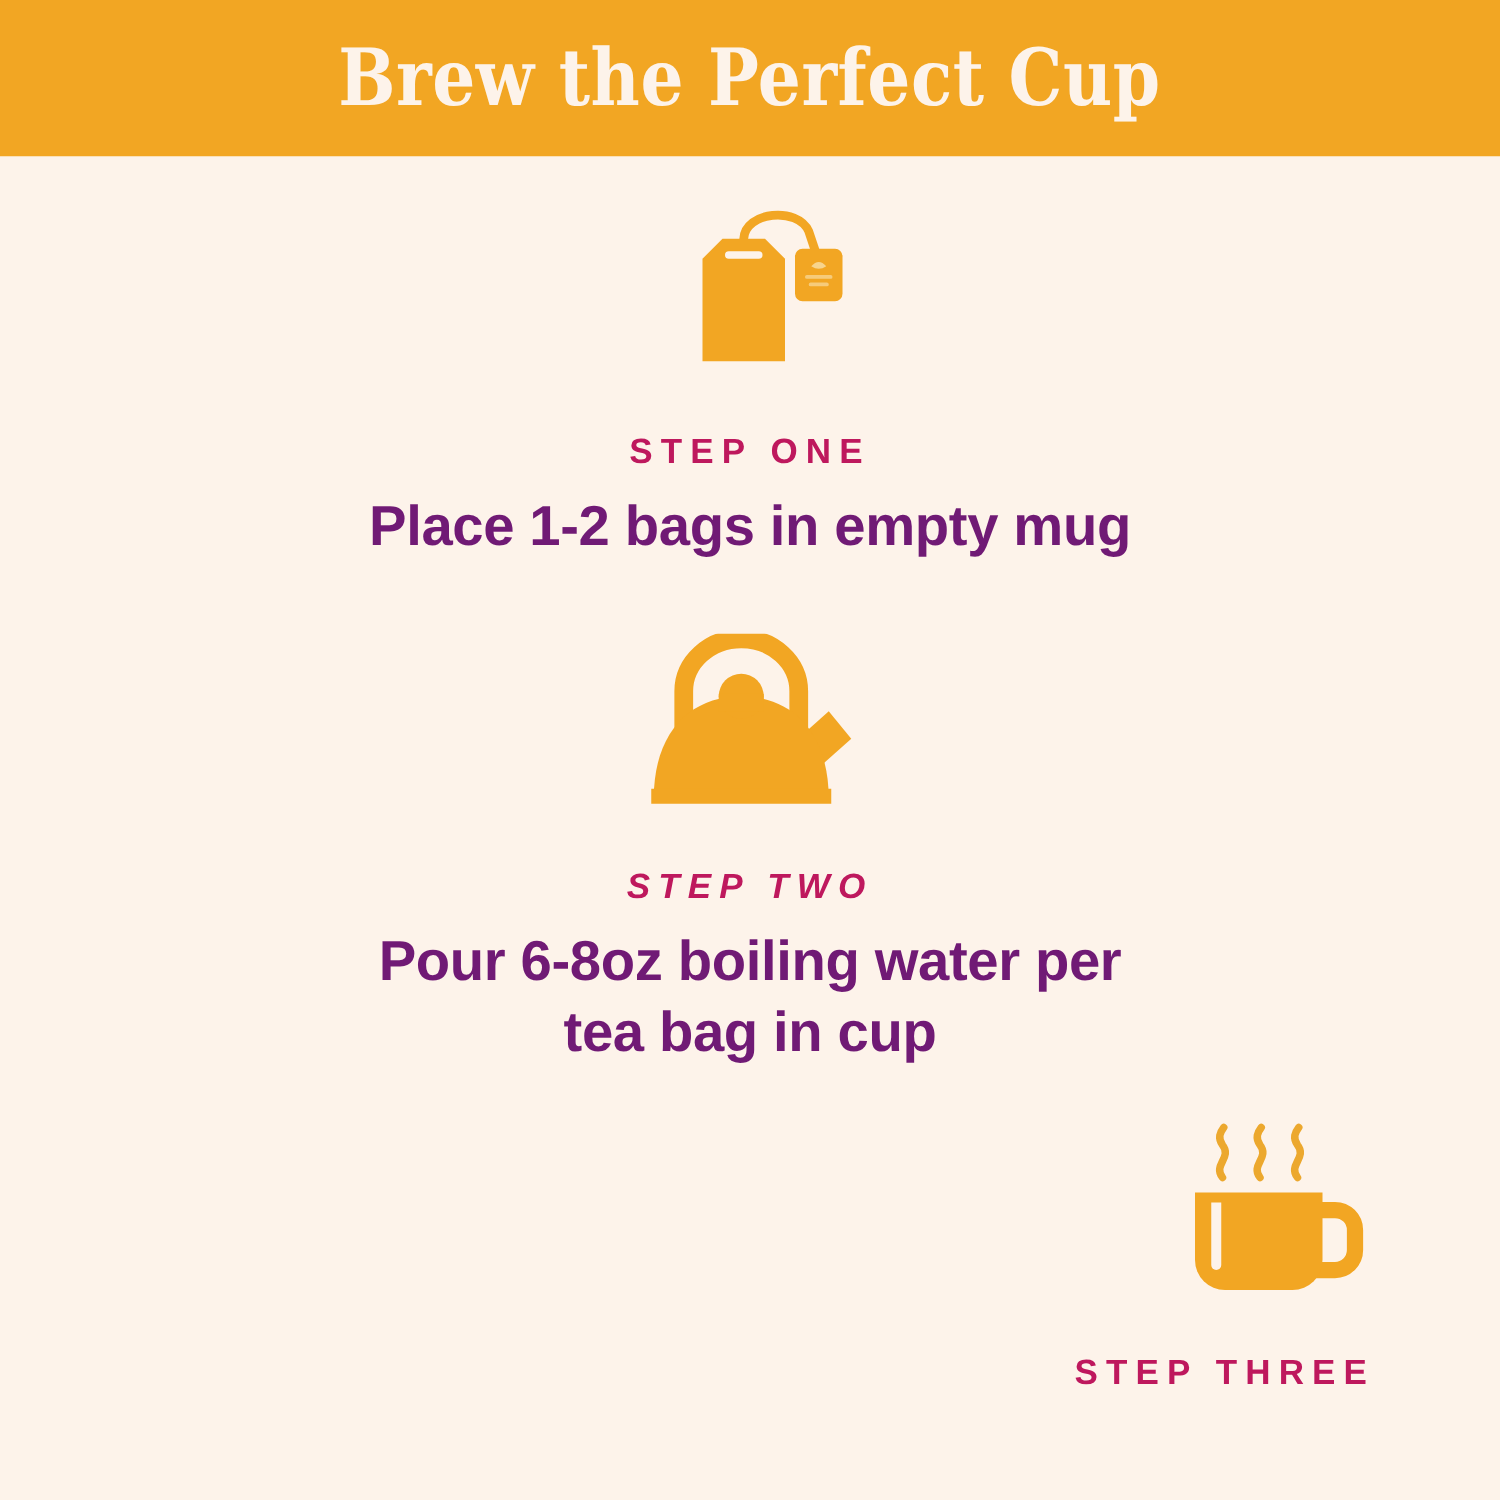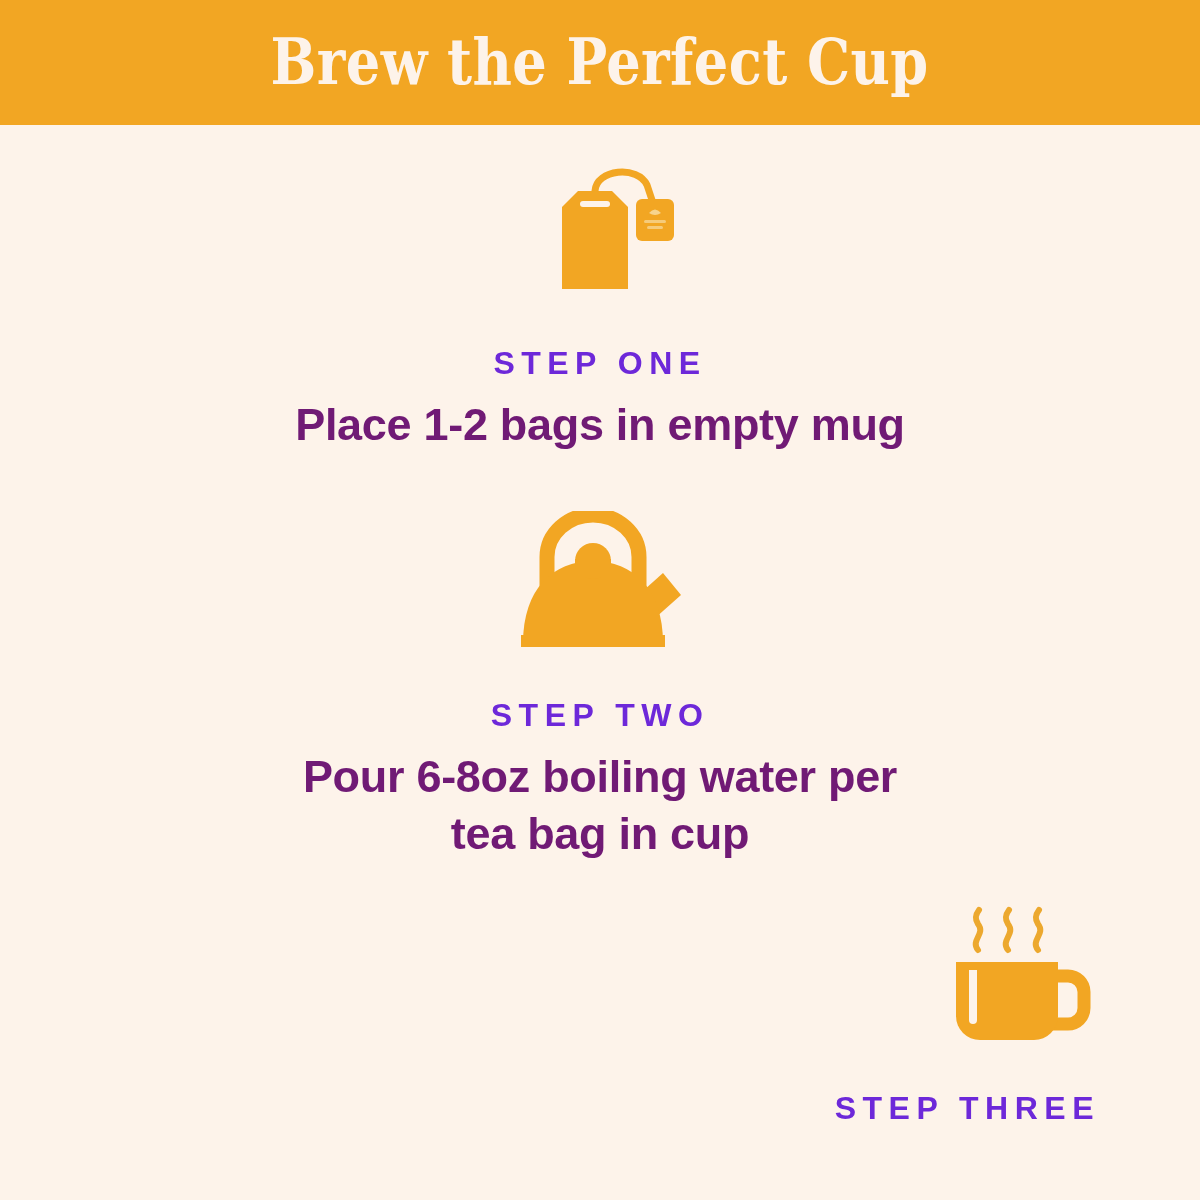--- a/index.html
+++ b/index.html
@@ -64,22 +64,22 @@
     align-items: center;
   }
 
   .step-icon {
     display: flex;
     align-items: flex-end;
     justify-content: center;
   }
 
   .step-label {
-    color: #6d28d9;
-    font-size: 32px;
+    color: #be185d;
+    font-size: 28px;
     font-weight: 700;
     letter-spacing: 6.5px;
     text-transform: uppercase;
     text-align: center;
     line-height: 1;
   }
 
   .step-text {
     color: #701a75;
     font-size: 45px;
@@ -89,21 +89,21 @@
     letter-spacing: -0.3px;
     white-space: pre-line;
   }
 
   
   .step-one   { margin-top: 38px; }
   .step-one   .step-label { margin-top: 44px; }
   .step-one   .step-text  { margin-top: 17px; }
 
   .step-two   { margin-top: 58px; }
-  .step-two   .step-label { margin-top: 38px; }
+  .step-two   .step-label { margin-top: 38px; font-style: italic; }
   .step-two   .step-text  { margin-top: 17px; }
 
   .step-three { margin-top: 42px; align-items: flex-end; }
   .step-three .step-label { margin-top: 38px; }
   .step-three .step-text  { margin-top: 17px; }
 </style>
 </head>
 <body>
 
 <div class="poster">

